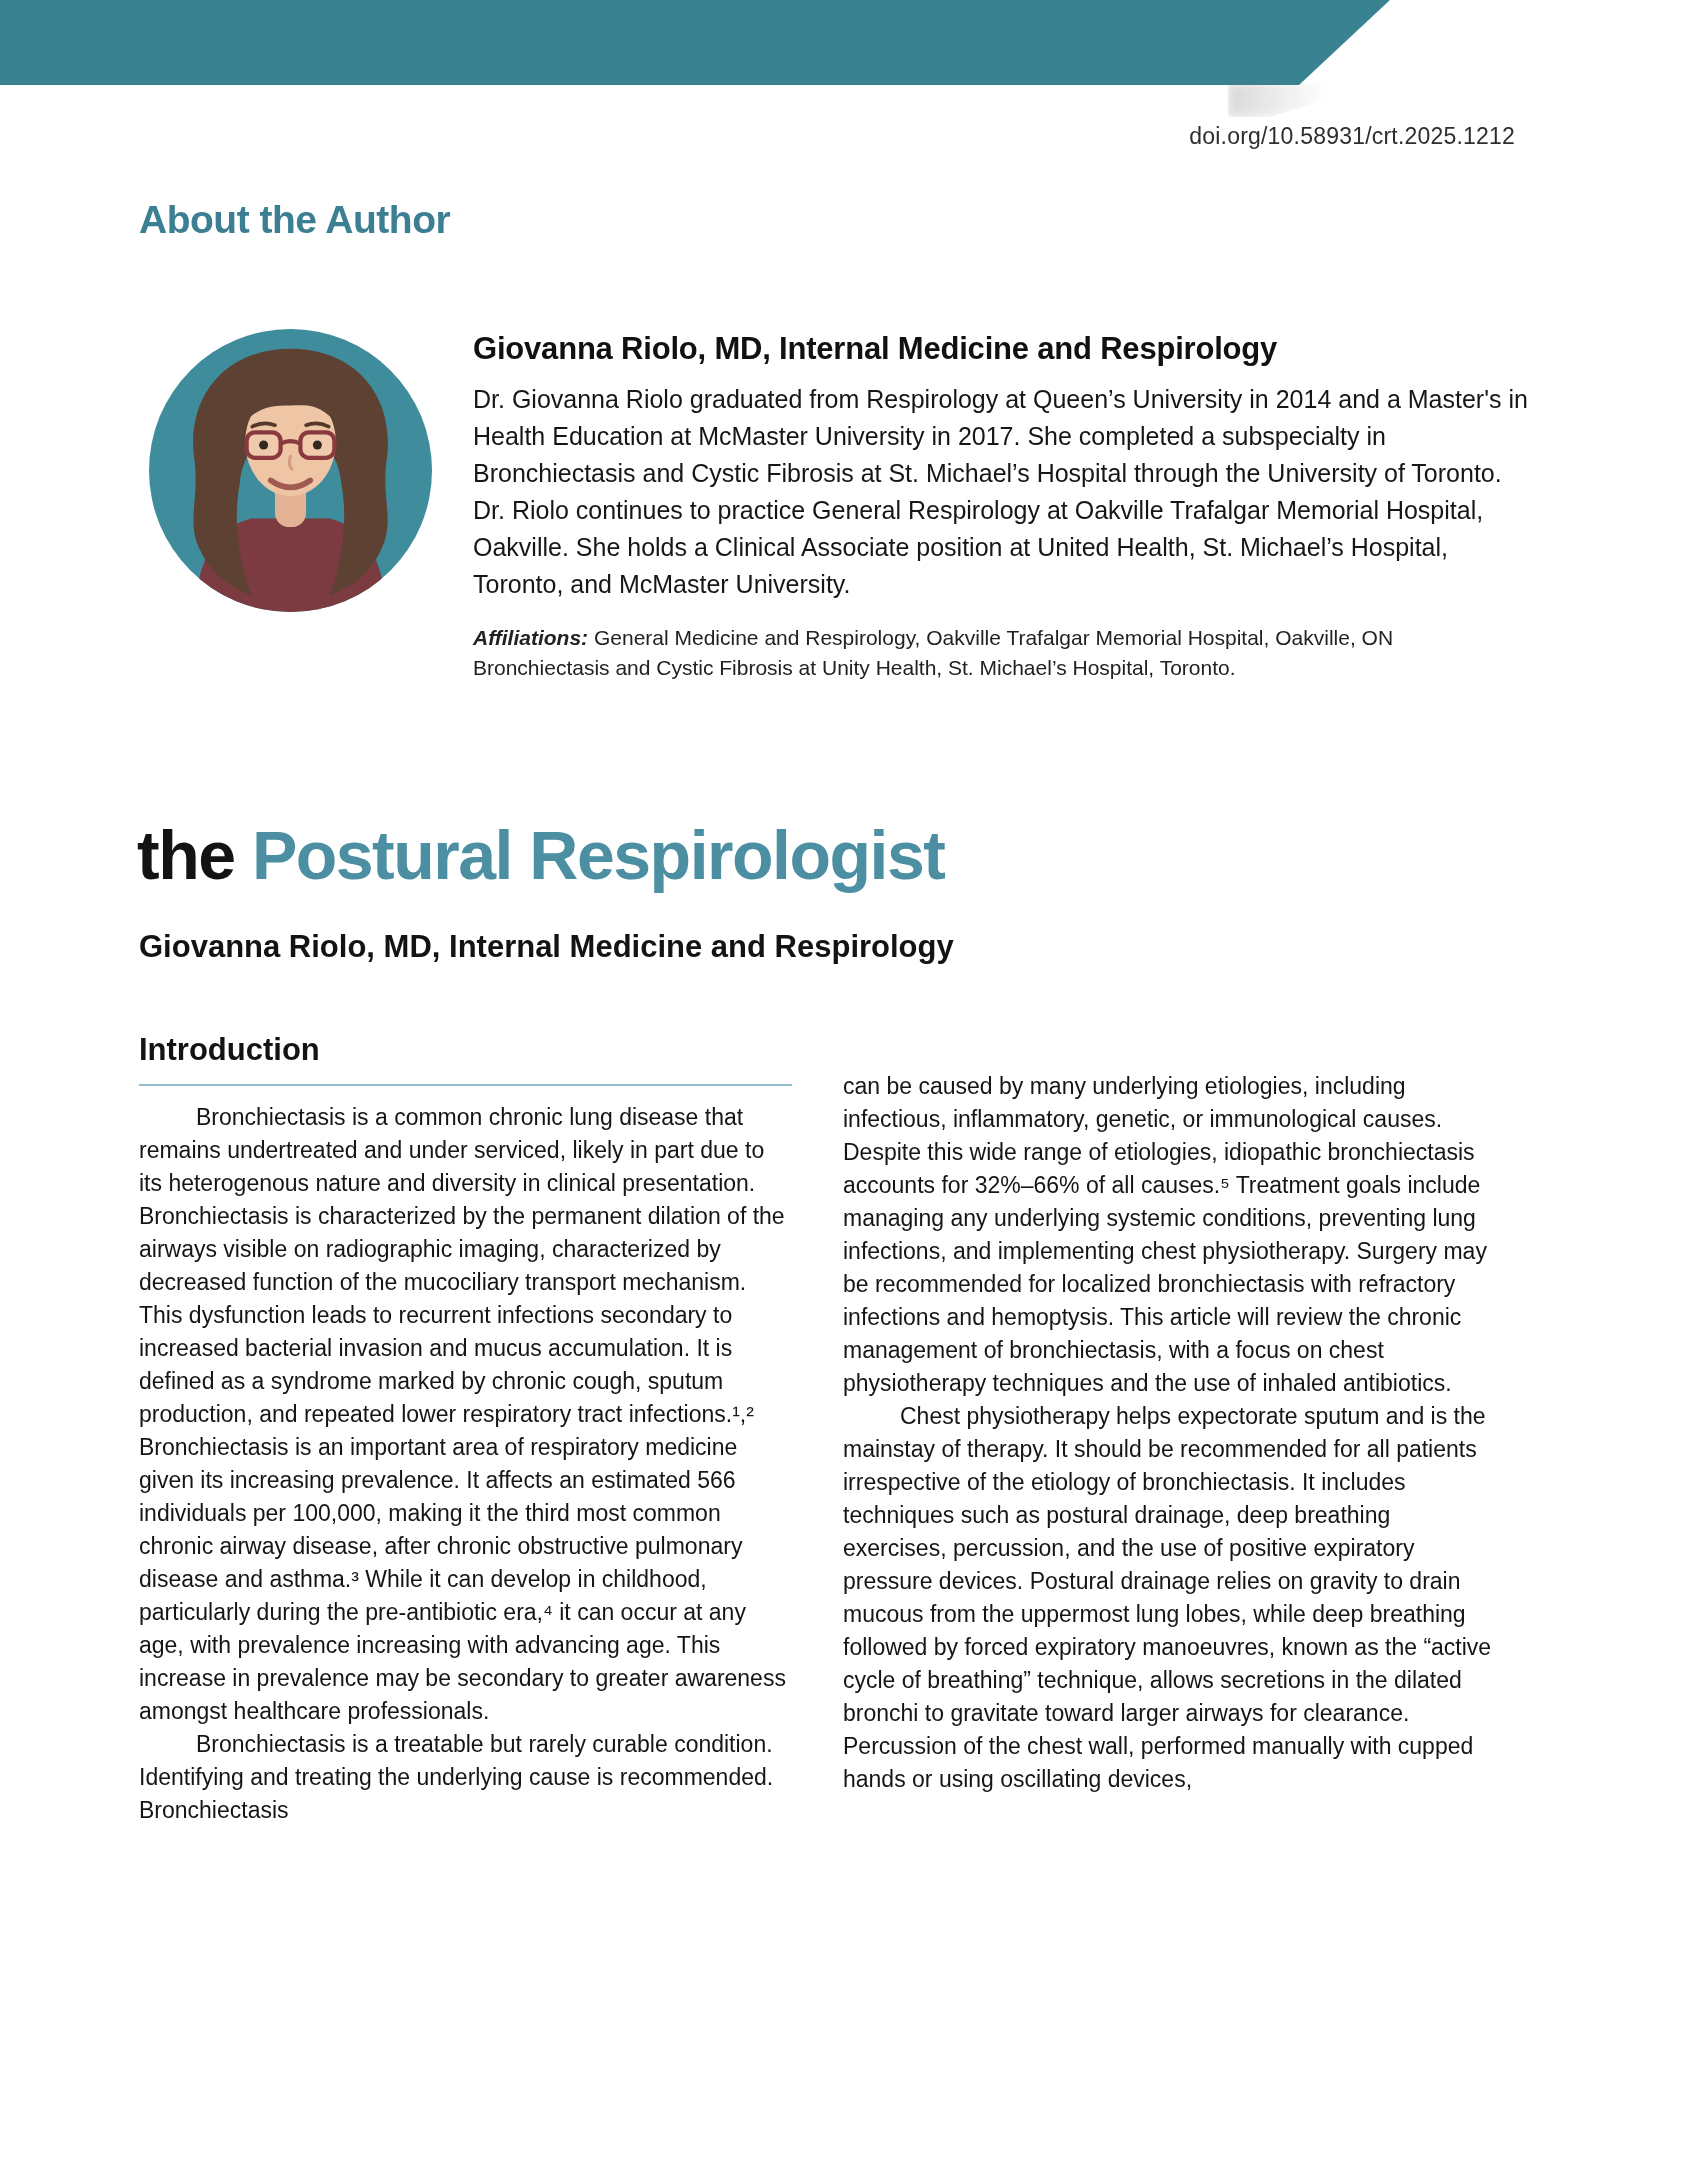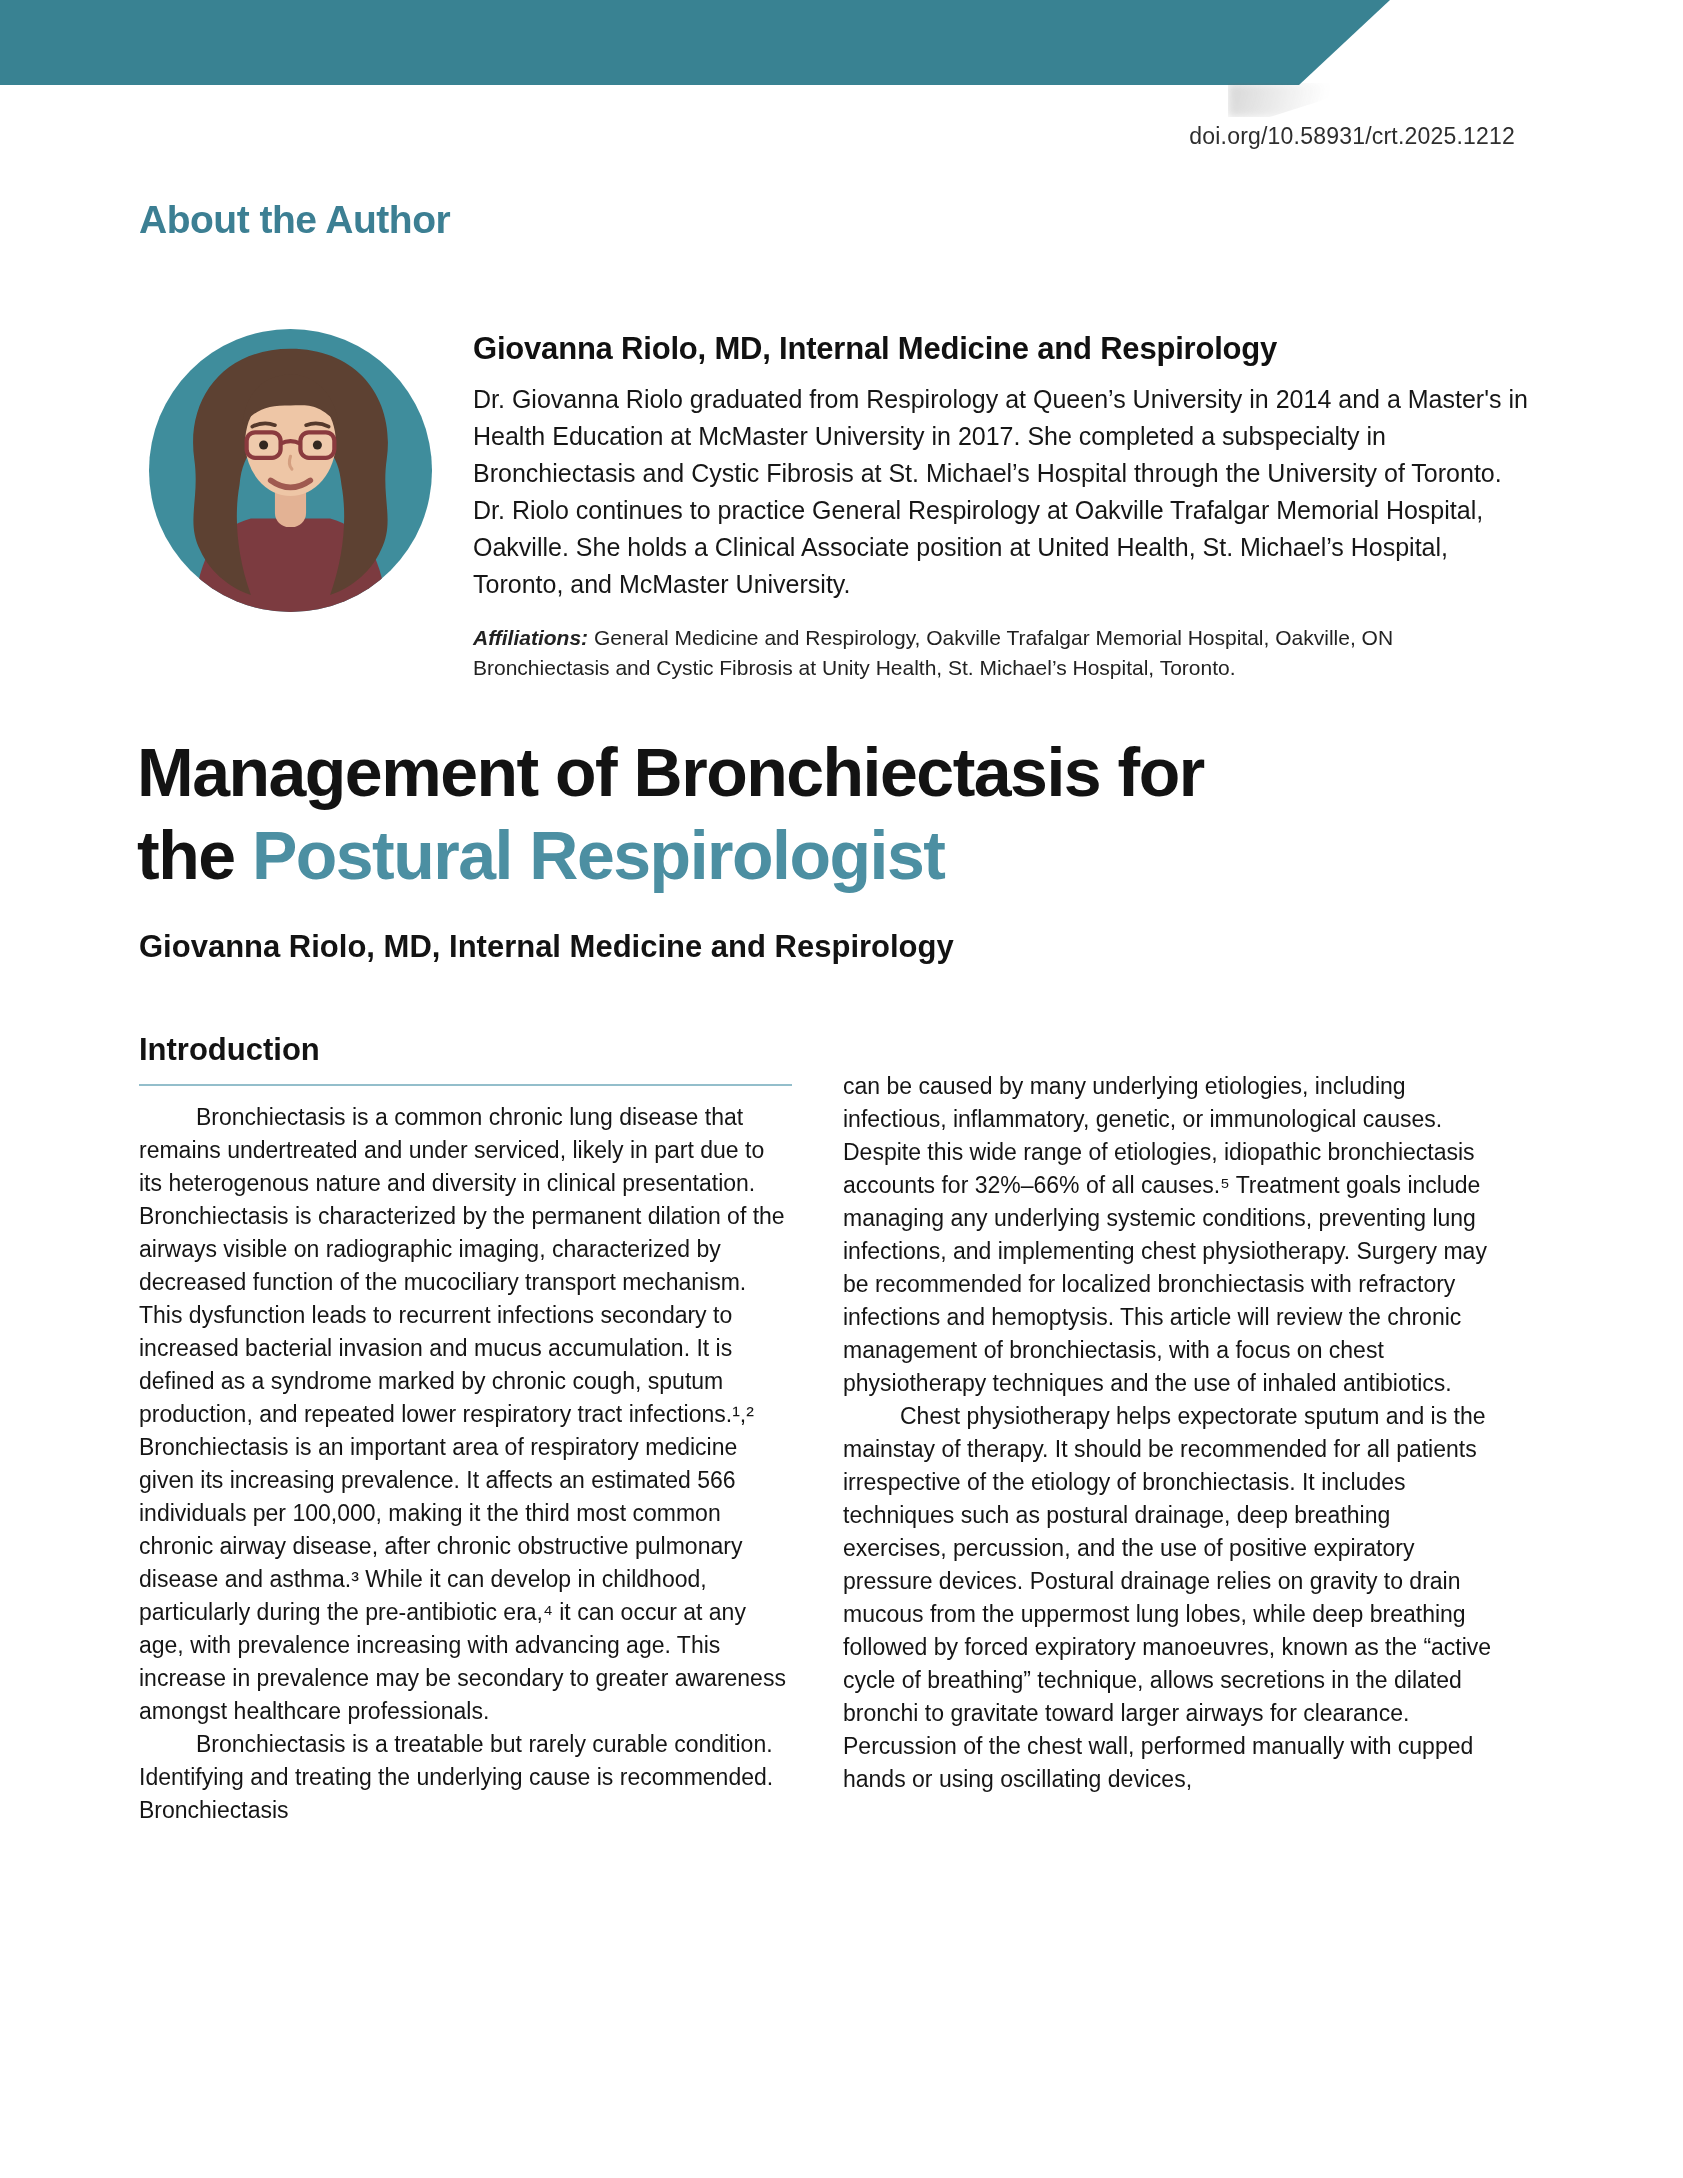--- a/index.html
+++ b/index.html
@@ -100,21 +100,21 @@
   <div class="author-block">
     <h2 class="author-name">Giovanna Riolo, MD, Internal Medicine and Respirology</h2>
     <p class="bio">Dr. Giovanna Riolo graduated from Respirology at Queen’s University in 2014 and a Master's in Health Education at McMaster University in 2017. She completed a subspecialty in Bronchiectasis and Cystic Fibrosis at St. Michael’s Hospital through the University of Toronto. Dr. Riolo continues to practice General Respirology at Oakville Trafalgar Memorial Hospital, Oakville. She holds a Clinical Associate position at United Health, St. Michael’s Hospital, Toronto, and McMaster University.</p>
     <p class="affiliations">
       <span class="aff-label">Affiliations:</span><span> General Medicine and Respirology, Oakville Trafalgar Memorial Hospital, Oakville, ON</span>
       <span class="aff-line2">Bronchiectasis and Cystic Fibrosis at Unity Health, St. Michael’s Hospital, Toronto.</span>
     </p>
   </div>
 
   <h1 class="article-title">
-    <span>Management of Bronchiectasis for</span><br>
+    <br>
     <span>the </span><span class="accent">Postural Respirologist</span>
   </h1>
 
   <div class="byline">Giovanna Riolo, MD, Internal Medicine and Respirology</div>
 
   <div class="columns">
     <div class="col">
       <h3 class="intro-heading">Introduction</h3>
       <div class="rule"></div>
       <p class="indent first-after-rule">Bronchiectasis is a common chronic lung disease that remains undertreated and under serviced, likely in part due to its heterogenous nature and diversity in clinical presentation. Bronchiectasis is characterized by the permanent dilation of the airways visible on radiographic imaging, characterized by decreased function of the mucociliary transport mechanism. This dysfunction leads to recurrent infections secondary to increased bacterial invasion and mucus accumulation. It is defined as a syndrome marked by chronic cough, sputum production, and repeated lower respiratory tract infections.¹,² Bronchiectasis is an important area of respiratory medicine given its increasing prevalence. It affects an estimated 566 individuals per 100,000, making it the third most common chronic airway disease, after chronic obstructive pulmonary disease and asthma.³ While it can develop in childhood, particularly during the pre-antibiotic era,⁴ it can occur at any age, with prevalence increasing with advancing age. This increase in prevalence may be secondary to greater awareness amongst healthcare professionals.</p>

